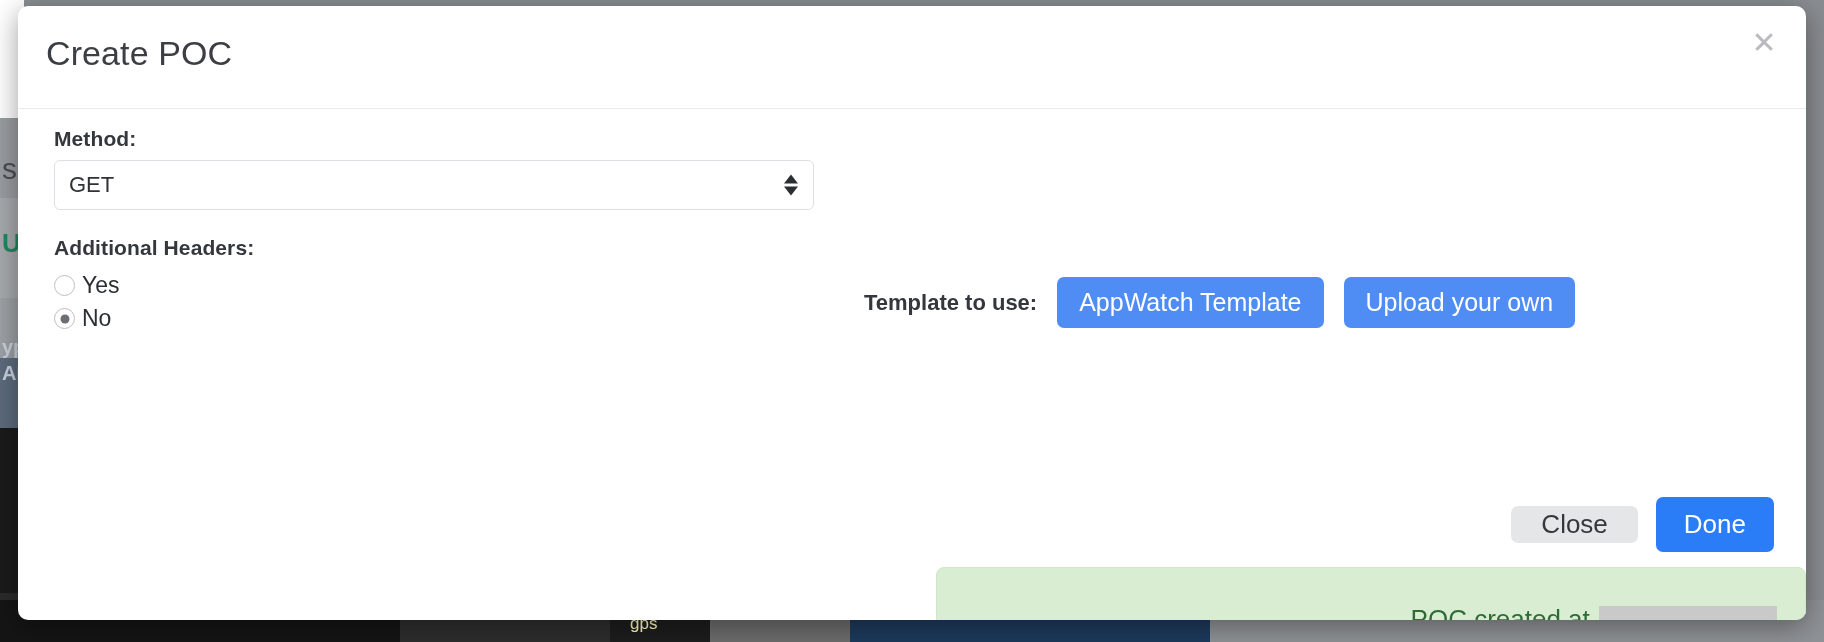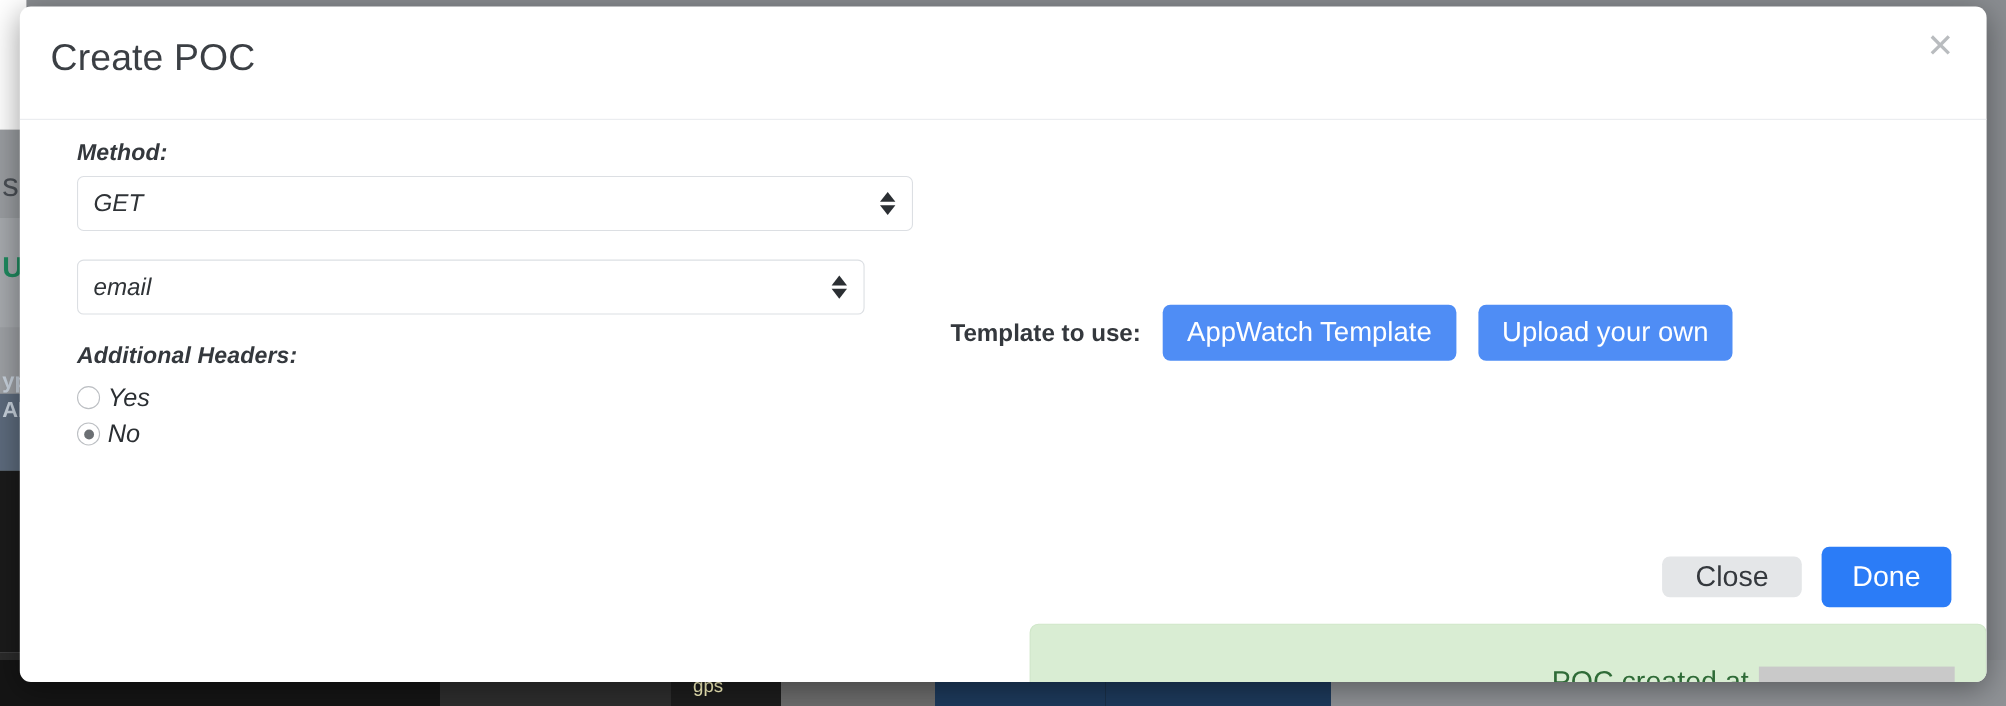--- a/index.html
+++ b/index.html
@@ -99,23 +99,22 @@
   }
 
   .modal-body {
     position: relative;
     height: 511px;
   }
 
   
   .form-col {
     position: absolute;
-    left: 52px; top: 18px;
+    left: 36px; top: 18px;
     width: 760px;
-    font-style: italic;
   }
   .field-label {
     font-size: 21px;
     font-weight: 700;
     color: #34383d;
     margin: 0 0 9px 0;
     letter-spacing: 0.1px;
   }
   .select-wrap { position: relative; margin-bottom: 26px; }
   .select-box {
@@ -304,27 +303,20 @@
 
         <div class="field-label">Method:</div>
         <div class="select-wrap">
           <div class="select-box">GET</div>
           <span class="spinner">
             <i class="up"></i>
               <i class="down"></i>
           </span>
         </div>
 
-        <div class="select-wrap narrow" style="width:716px">
-          <div class="select-box">email</div>
-          <span class="spinner">
-            <i class="up"></i>
-              <i class="down"></i>
-          </span>
-        </div>
 
         <div class="field-label">Additional Headers:</div>
         <div class="radio-group">
           <div class="radio-row">
             <span class="radio-dot"></span>
             <span class="radio-label">Yes</span>
           </div>
           <div class="radio-row">
             <span class="radio-dot checked"></span>
             <span class="radio-label">No</span>

